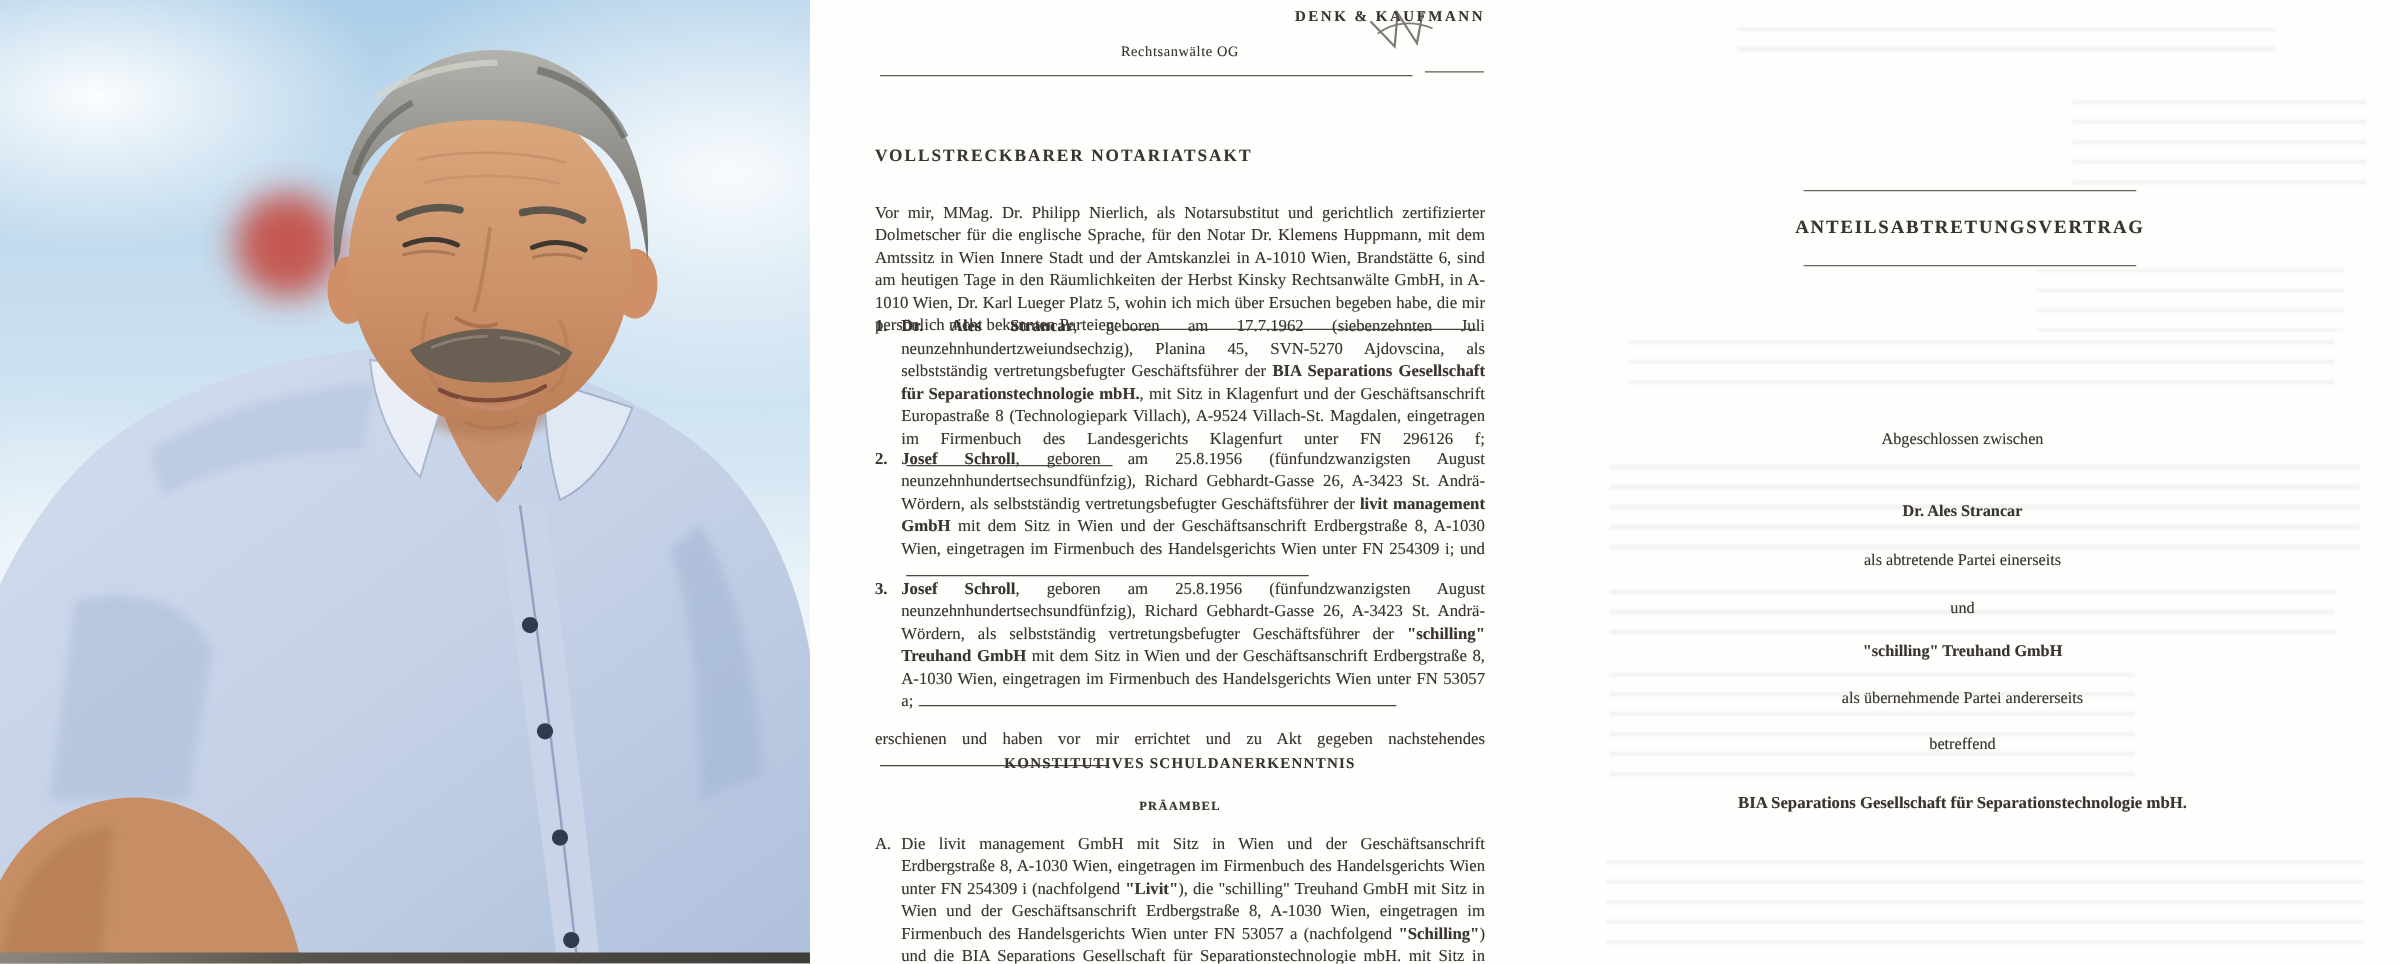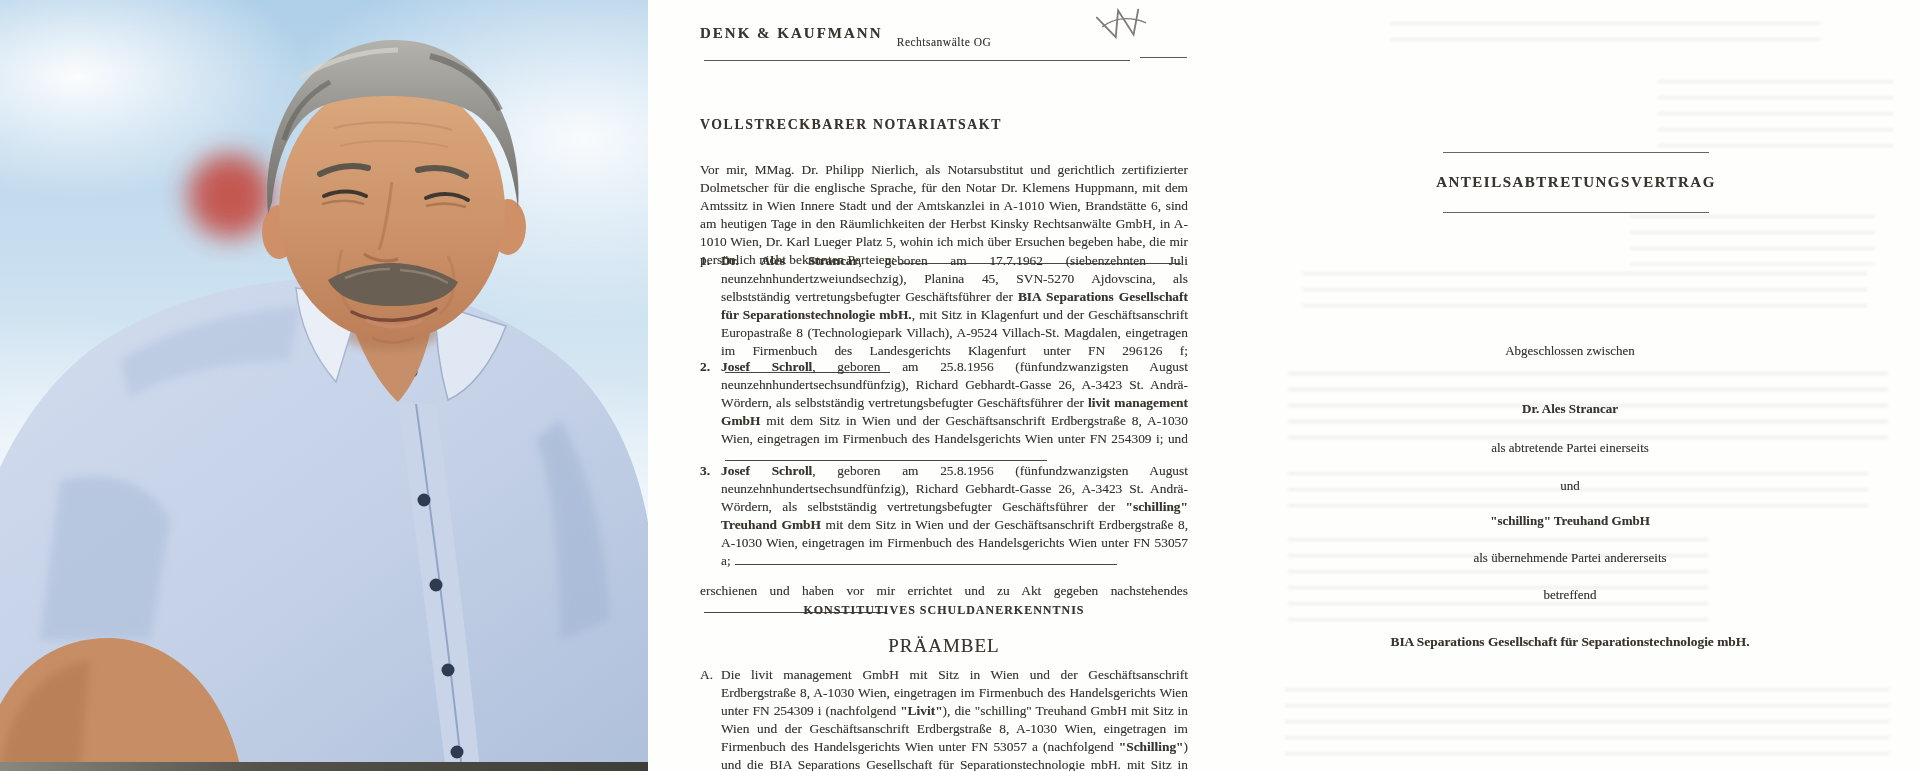--- a/index.html
+++ b/index.html
@@ -15,43 +15,43 @@
       radial-gradient(ellipse 320px 220px at 6% 60%, rgba(255,255,255,.6), rgba(255,255,255,0) 70%),
       linear-gradient(180deg,#aecfe8 0%,#c4dcee 28%,#ddebf5 58%,#eff6fa 100%);}
   .photo svg{position:absolute;left:0;top:0;}
 
   
   .page{position:absolute;top:0;height:771px;color:#39352e;
         text-shadow:0 0 .6px rgba(57,53,46,.4);}
   .page-mid{left:648px;width:602px;background:#fefefd;}
   .col{position:absolute;left:52px;top:0;width:488px;height:771px;font-size:13.4px;line-height:18px;}
 
-  .firm{position:absolute;top:24px;left:0;width:100%;text-align:left;
-        font-size:15px;font-weight:700;letter-spacing:2px;}
+  .firm{position:absolute;top:4px;left:0;width:100%;text-align:right;
+        font-size:12px;font-weight:700;letter-spacing:2px;}
   .firm-sub{position:absolute;top:33px;left:0;width:100%;text-align:center;font-size:11.5px;letter-spacing:.5px;}
   .initials{position:absolute;top:4px;left:394px;opacity:.75;}
   .hrule{position:absolute;border-top:1.4px solid #5d584f;}
   .r1{top:60px;left:4px;width:426px;}
   .r2{top:57px;left:440px;width:47px;}
 
   .doc-title{position:absolute;top:116px;left:0;width:100%;
              font-size:13.8px;font-weight:700;letter-spacing:1.6px;}
   .block{position:absolute;left:0;width:488px;text-align:justify;}
   .intro{top:148px;}
   .party{display:flex;}
   .p1{top:252px;} .p2{top:358px;} .p3{top:462px;} .pa{top:666px;}
   .num{width:21px;flex:0 0 21px;font-weight:700;}
   .pa .num{font-weight:400;}
   .ptext{flex:1;text-align:justify;}
   b{font-weight:700;}
   .appeared{top:566px;margin-top:16px;}
   .sec-title{position:absolute;top:601px;left:0;width:100%;text-align:center;
              font-size:12px;font-weight:700;letter-spacing:1px;}
   .sub-title{position:absolute;top:637px;left:0;width:100%;text-align:center;
-             font-size:19px;font-weight:400;letter-spacing:1px;}
+             font-size:10px;font-weight:700;letter-spacing:1px;}
   .fill{display:inline-block;height:4px;border-bottom:1.2px solid #4b463f;margin-left:4px;}
 
   
   .page-right{left:1230px;width:690px;background:#fefefd;font-size:13px;}
   .title-box{position:absolute;left:213px;top:152px;width:266px;height:59px;
              border-top:1.6px solid #6a665e;border-bottom:1.6px solid #6a665e;
              display:flex;align-items:center;justify-content:center;}
   .title-box .t{font-size:15px;font-weight:700;letter-spacing:1.5px;text-align:left;}
   .rline{position:absolute;left:80px;width:520px;text-align:center;margin:0;}
   .y1{top:343px;} .y2{top:401px;font-weight:700;} .y3{top:440px;} .y4{top:478px;}

